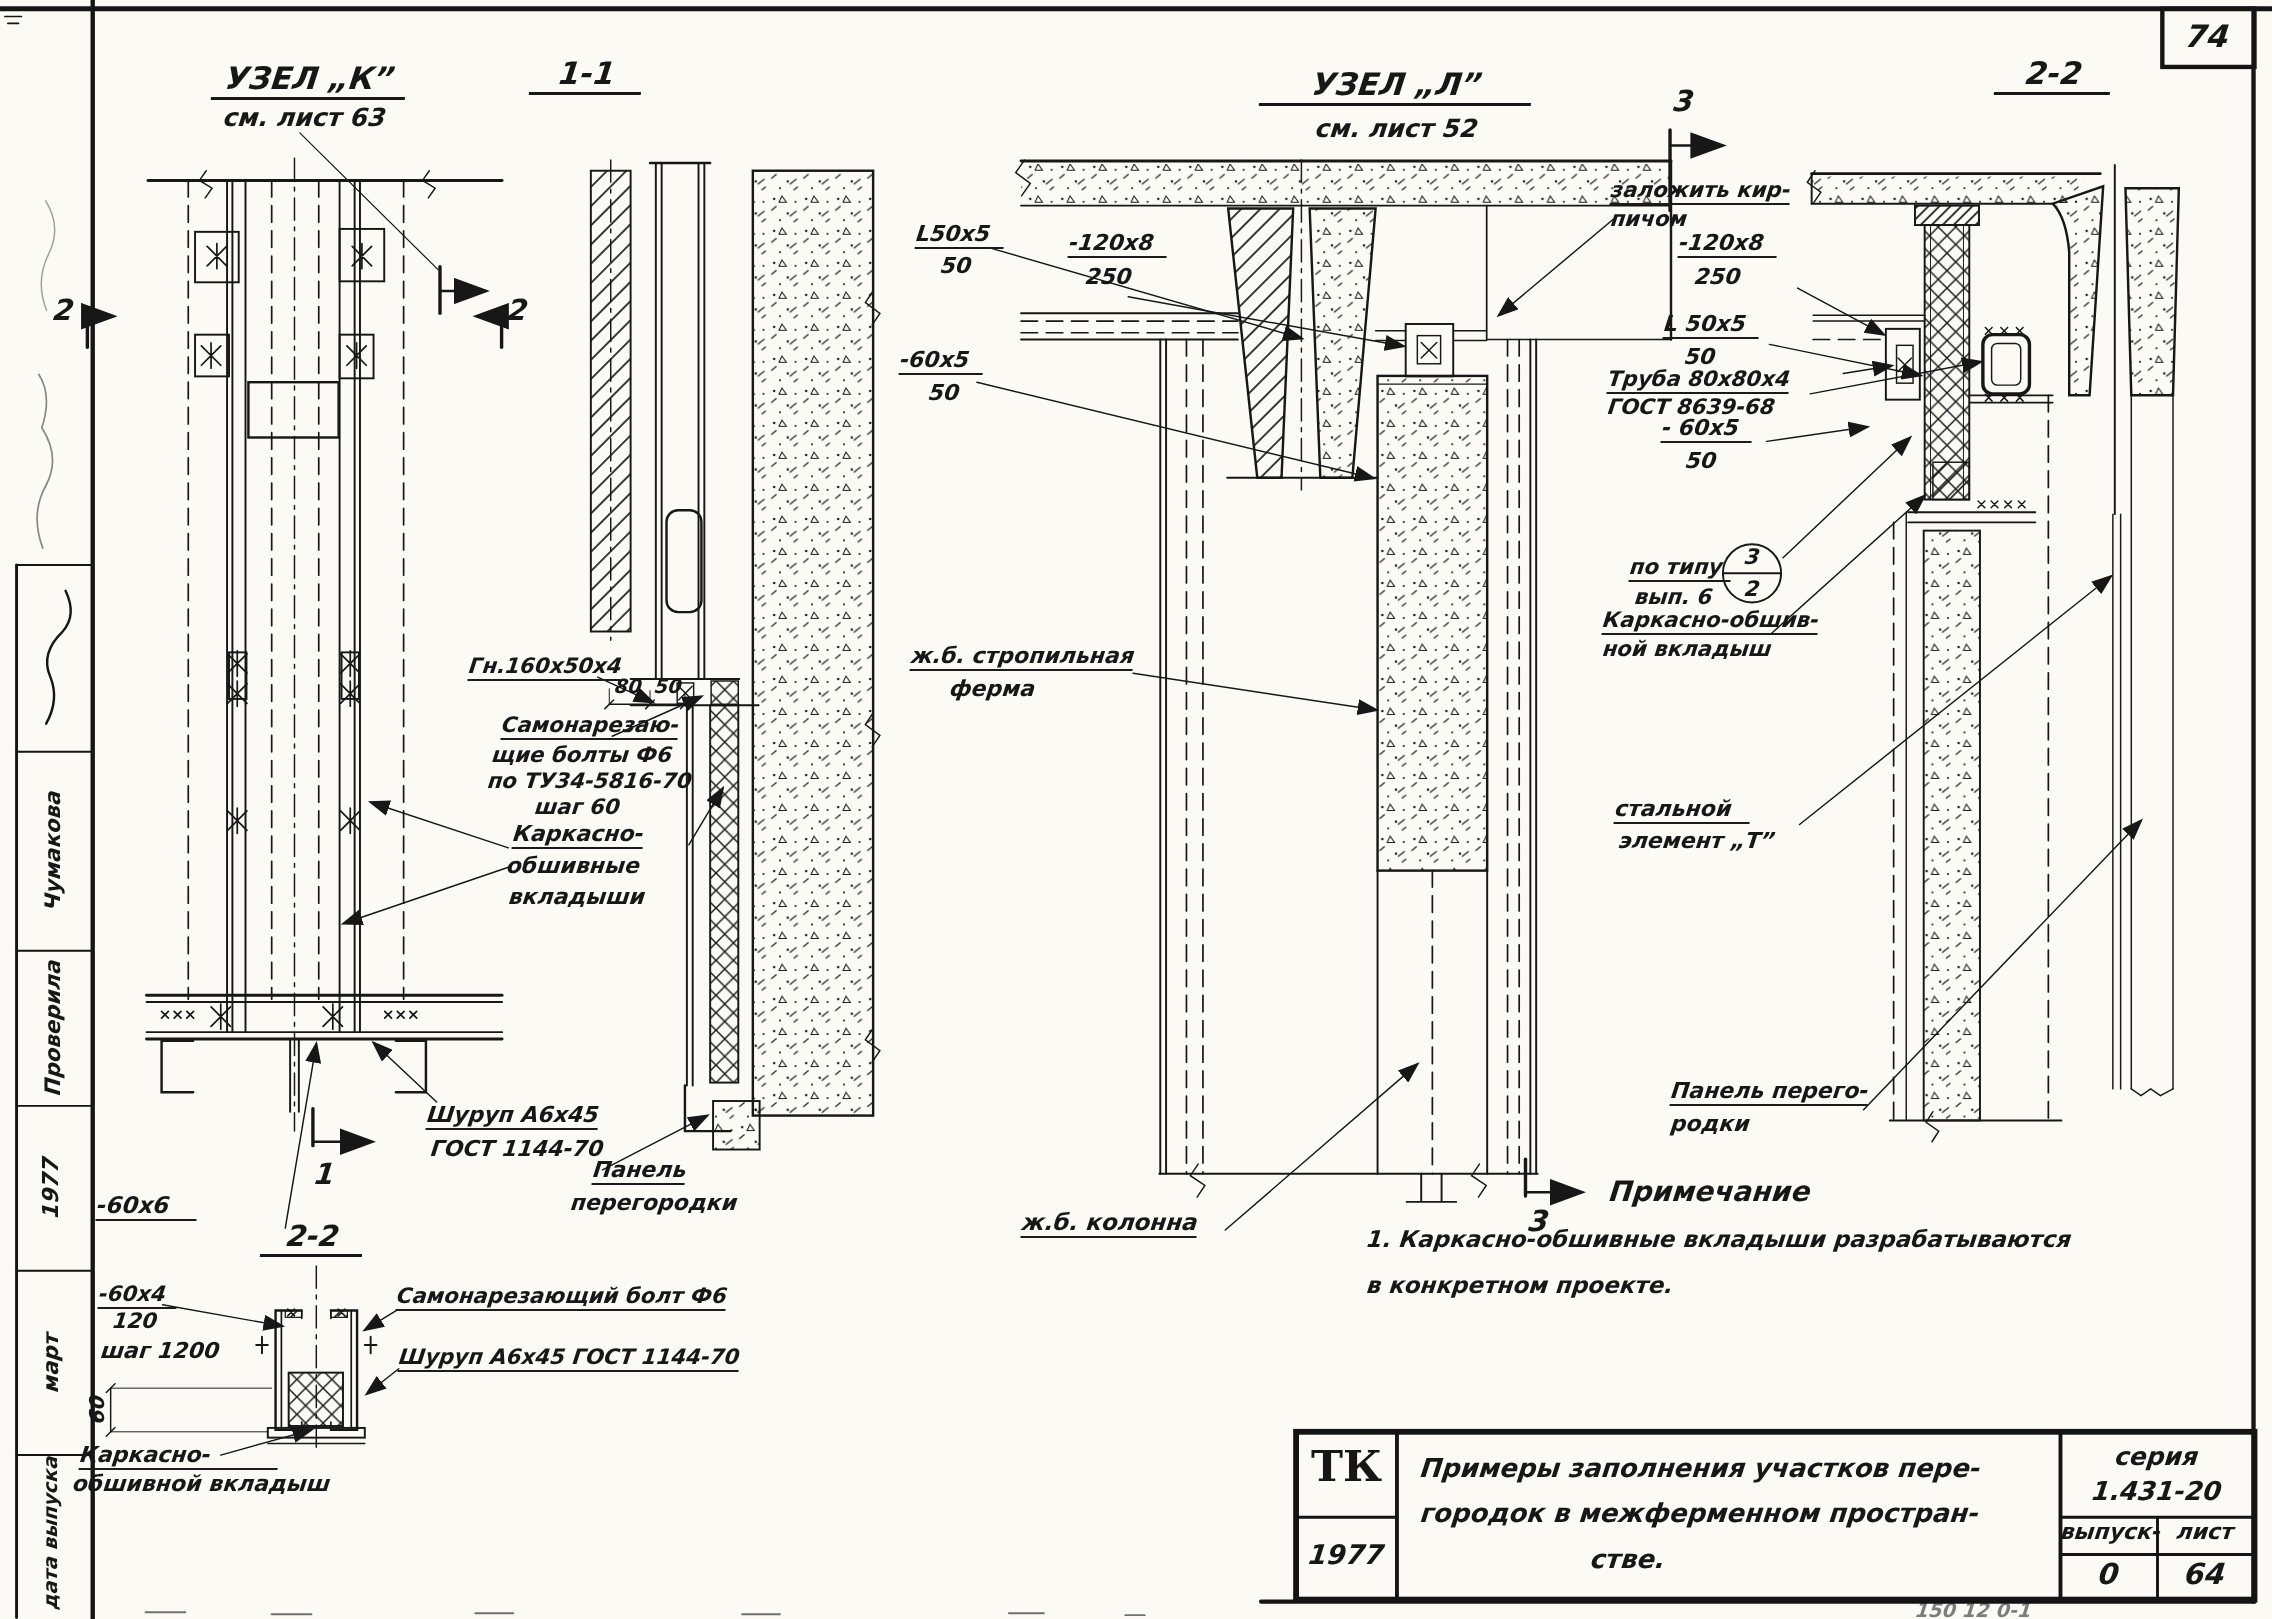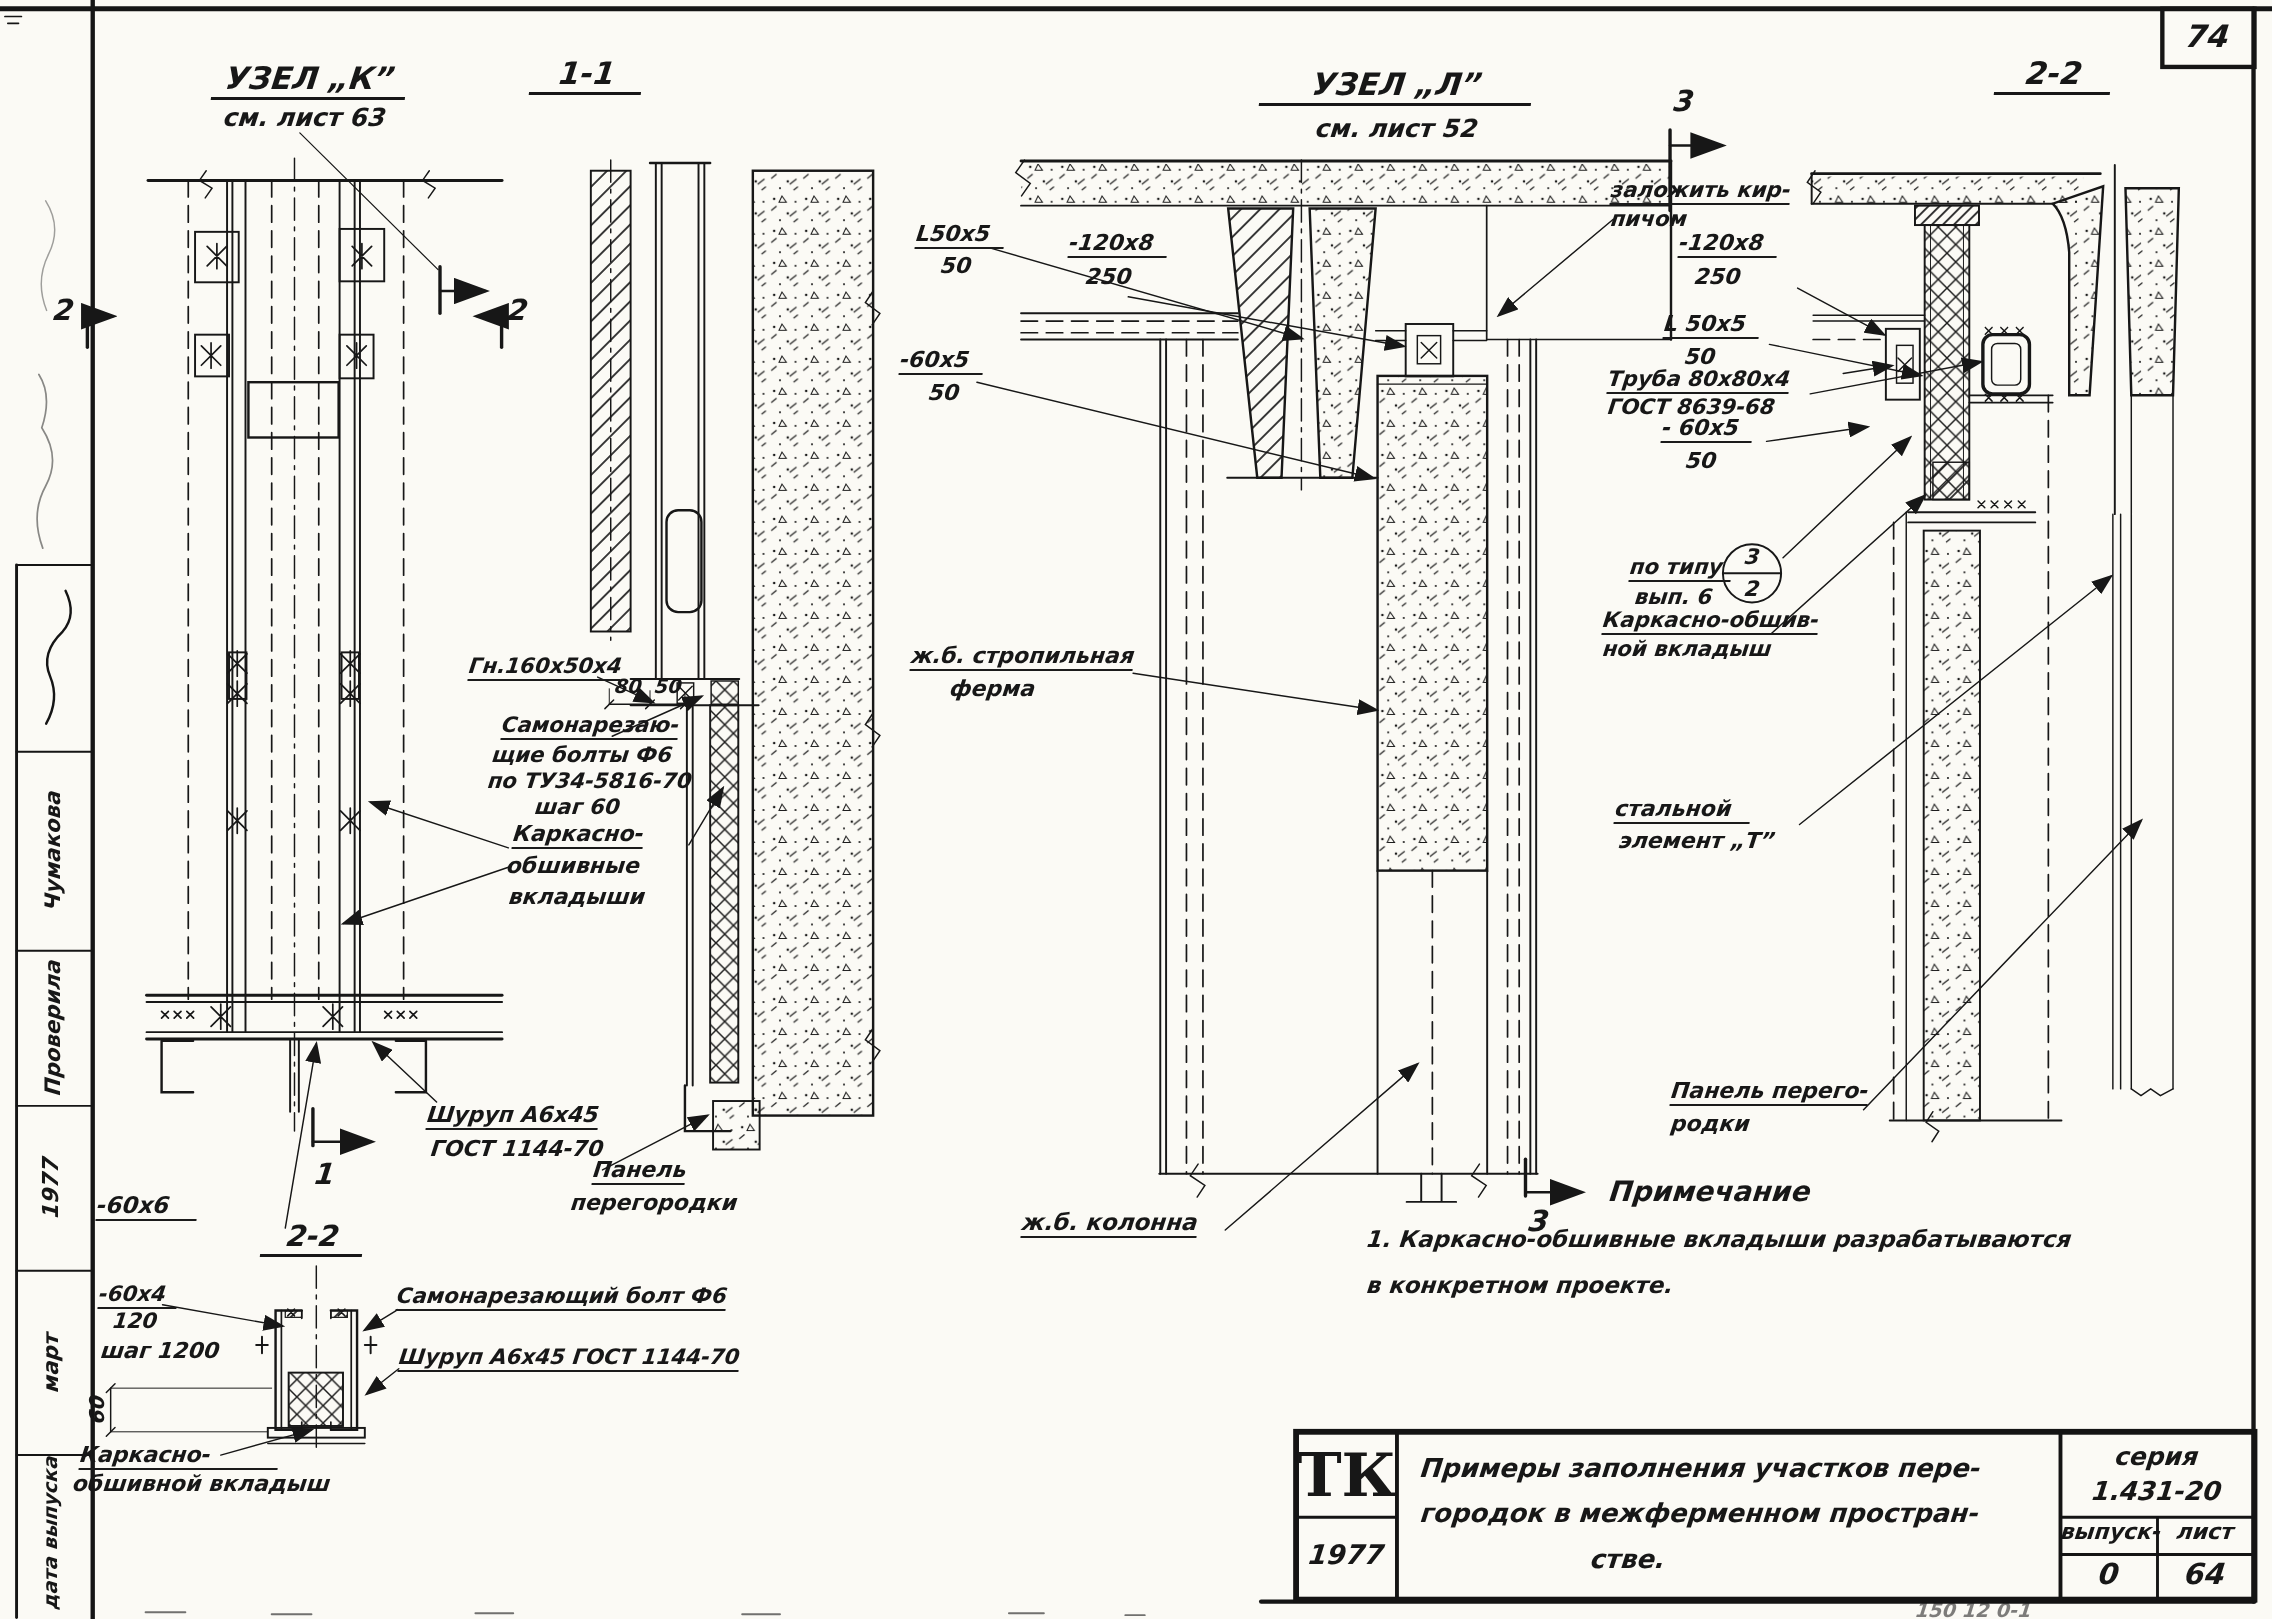--- a/index.html
+++ b/index.html
@@ -345,21 +345,21 @@
 <div class="rot" style="left:97px;top:1409px;font-size:20.4px;">60</div>
 <div class="lbl u" style="left:397px;top:1285px;font-size:21.3px;">Самонарезающий болт Ф6</div>
 <div class="lbl u" style="left:399px;top:1346px;font-size:21.3px;">Шуруп А6х45 ГОСТ 1144-70</div>
 <div class="lbl u" style="left:80px;top:1444px;font-size:22px;padding-right:68px;">Каркасно-</div>
 <div class="lbl" style="left:73px;top:1473px;font-size:22px;">обшивной вкладыш</div>
 
 <div class="lbl" style="left:1610px;top:1177px;font-size:28px;">Примечание</div>
 <div class="lbl" style="left:1367px;top:1228px;font-size:23px;">1. Каркасно-обшивные  вкладыши  разрабатываются</div>
 <div class="lbl" style="left:1367px;top:1274px;font-size:23px;">в  конкретном    проекте.</div>
 
-<div class="lbl serif ctr" style="left:1296px;top:1444px;width:101px;font-size:60px;font-weight:bold;">ТК</div>
+<div class="lbl serif ctr" style="left:1296px;top:1444px;width:101px;font-size:43px;font-weight:bold;">ТК</div>
 <div class="lbl ctr" style="left:1296px;top:1541px;width:101px;font-size:27px;">1977</div>
 <div class="lbl" style="left:1421px;top:1455px;font-size:26px;">Примеры  заполнения  участков  пере-</div>
 <div class="lbl" style="left:1421px;top:1500px;font-size:26px;">городок  в  межферменном  простран-</div>
 <div class="lbl" style="left:1591px;top:1546px;font-size:26px;">стве.</div>
 <div class="lbl ctr" style="left:2061px;top:1444px;width:192px;font-size:25px;">серия</div>
 <div class="lbl ctr" style="left:2061px;top:1478px;width:192px;font-size:26px;">1.431-20</div>
 <div class="lbl ctr" style="left:2061px;top:1521px;width:96px;font-size:22px;">выпуск-</div>
 <div class="lbl ctr" style="left:2158px;top:1521px;width:95px;font-size:22px;">лист</div>
 <div class="lbl ctr" style="left:2061px;top:1559px;width:96px;font-size:29px;">0</div>
 <div class="lbl ctr" style="left:2158px;top:1559px;width:95px;font-size:29px;">64</div>

